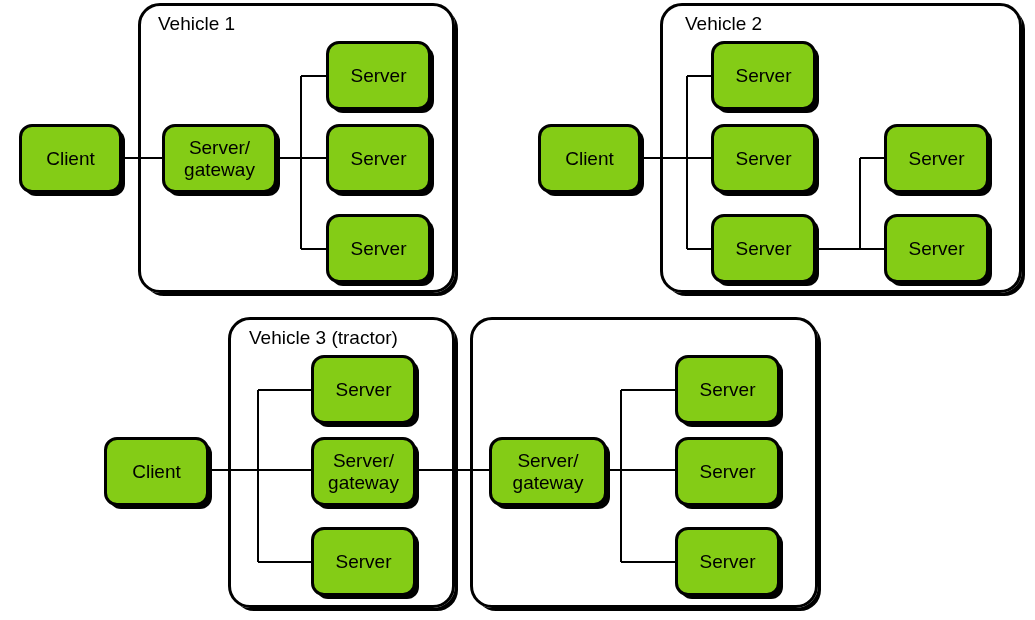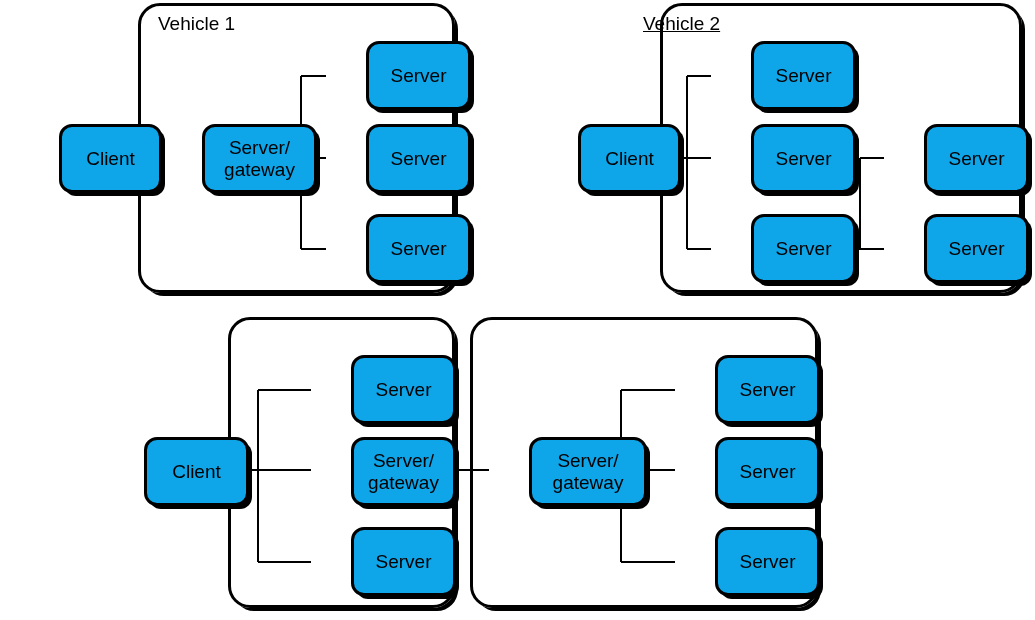--- a/index.html
+++ b/index.html
@@ -46,32 +46,31 @@
     line-height: 19px;
     color: #000000;
     white-space: nowrap;
   }
   
   .node {
     position: absolute;
     box-sizing: border-box;
     border: 3px solid #000000;
     border-radius: 13px;
-    background: #0ea5e9;
+    background: #84cc16;
     box-shadow: 4px 4px 0 -1px #000000;
     display: flex;
     align-items: center;
     justify-content: center;
     text-align: center;
     font-size: 19px;
     line-height: 22px;
     color: #000000;
     white-space: pre-line;
     z-index: 2;
-    margin-left: 40px;
   }
 </style>
 </head>
 <body>
 
 <div id="canvas">
   <svg id="wires" viewBox="0 0 1035 620" width="1035" height="620" xmlns="http://www.w3.org/2000/svg">
       <path d="M122 158 L162 158"></path>
       <path d="M277 158 L326 158"></path>
       <path d="M301 76 L301 249"></path>
@@ -95,27 +94,28 @@
       <path d="M621 562 L675 562"></path>
     </svg>
 <div class="vehicle" style="left: 138px; top: 3px; width: 317px; height: 290px;"></div>
     <div class="vehicle-label" style="left: 158px; top: 14px;">Vehicle 1</div>
     <div class="node" style="left: 162px; top: 124px; width: 115px; height: 69px;">Server/
 gateway</div>
     <div class="node" style="left: 326px; top: 41px; width: 105px; height: 69px;">Server</div>
     <div class="node" style="left: 326px; top: 124px; width: 105px; height: 69px;">Server</div>
     <div class="node" style="left: 326px; top: 214px; width: 105px; height: 69px;">Server</div>
     <div class="vehicle" style="left: 660px; top: 3px; width: 362px; height: 290px;"></div>
-    <div class="vehicle-label" style="left: 643px; top: 14px; text-decoration: underline;">Vehicle 2</div>
+    <div class="vehicle-label" style="left: 685px; top: 14px;">Vehicle 2</div>
     <div class="node" style="left: 711px; top: 41px; width: 105px; height: 69px;">Server</div>
     <div class="node" style="left: 711px; top: 124px; width: 105px; height: 69px;">Server</div>
     <div class="node" style="left: 711px; top: 214px; width: 105px; height: 69px;">Server</div>
     <div class="node" style="left: 884px; top: 124px; width: 105px; height: 69px;">Server</div>
     <div class="node" style="left: 884px; top: 214px; width: 105px; height: 69px;">Server</div>
     <div class="vehicle" style="left: 228px; top: 317px; width: 227px; height: 291px;"></div>
+    <div class="vehicle-label" style="left: 249px; top: 328px;">Vehicle 3 (tractor)</div>
     <div class="node" style="left: 311px; top: 355px; width: 105px; height: 69px;">Server</div>
     <div class="node" style="left: 311px; top: 437px; width: 105px; height: 69px;">Server/
 gateway</div>
     <div class="node" style="left: 311px; top: 527px; width: 105px; height: 69px;">Server</div>
     <div class="vehicle" style="left: 470px; top: 317px; width: 348px; height: 291px;"></div>
     <div class="node" style="left: 489px; top: 437px; width: 118px; height: 69px;">Server/
 gateway</div>
     <div class="node" style="left: 675px; top: 355px; width: 105px; height: 69px;">Server</div>
     <div class="node" style="left: 675px; top: 437px; width: 105px; height: 69px;">Server</div>
     <div class="node" style="left: 675px; top: 527px; width: 105px; height: 69px;">Server</div>

